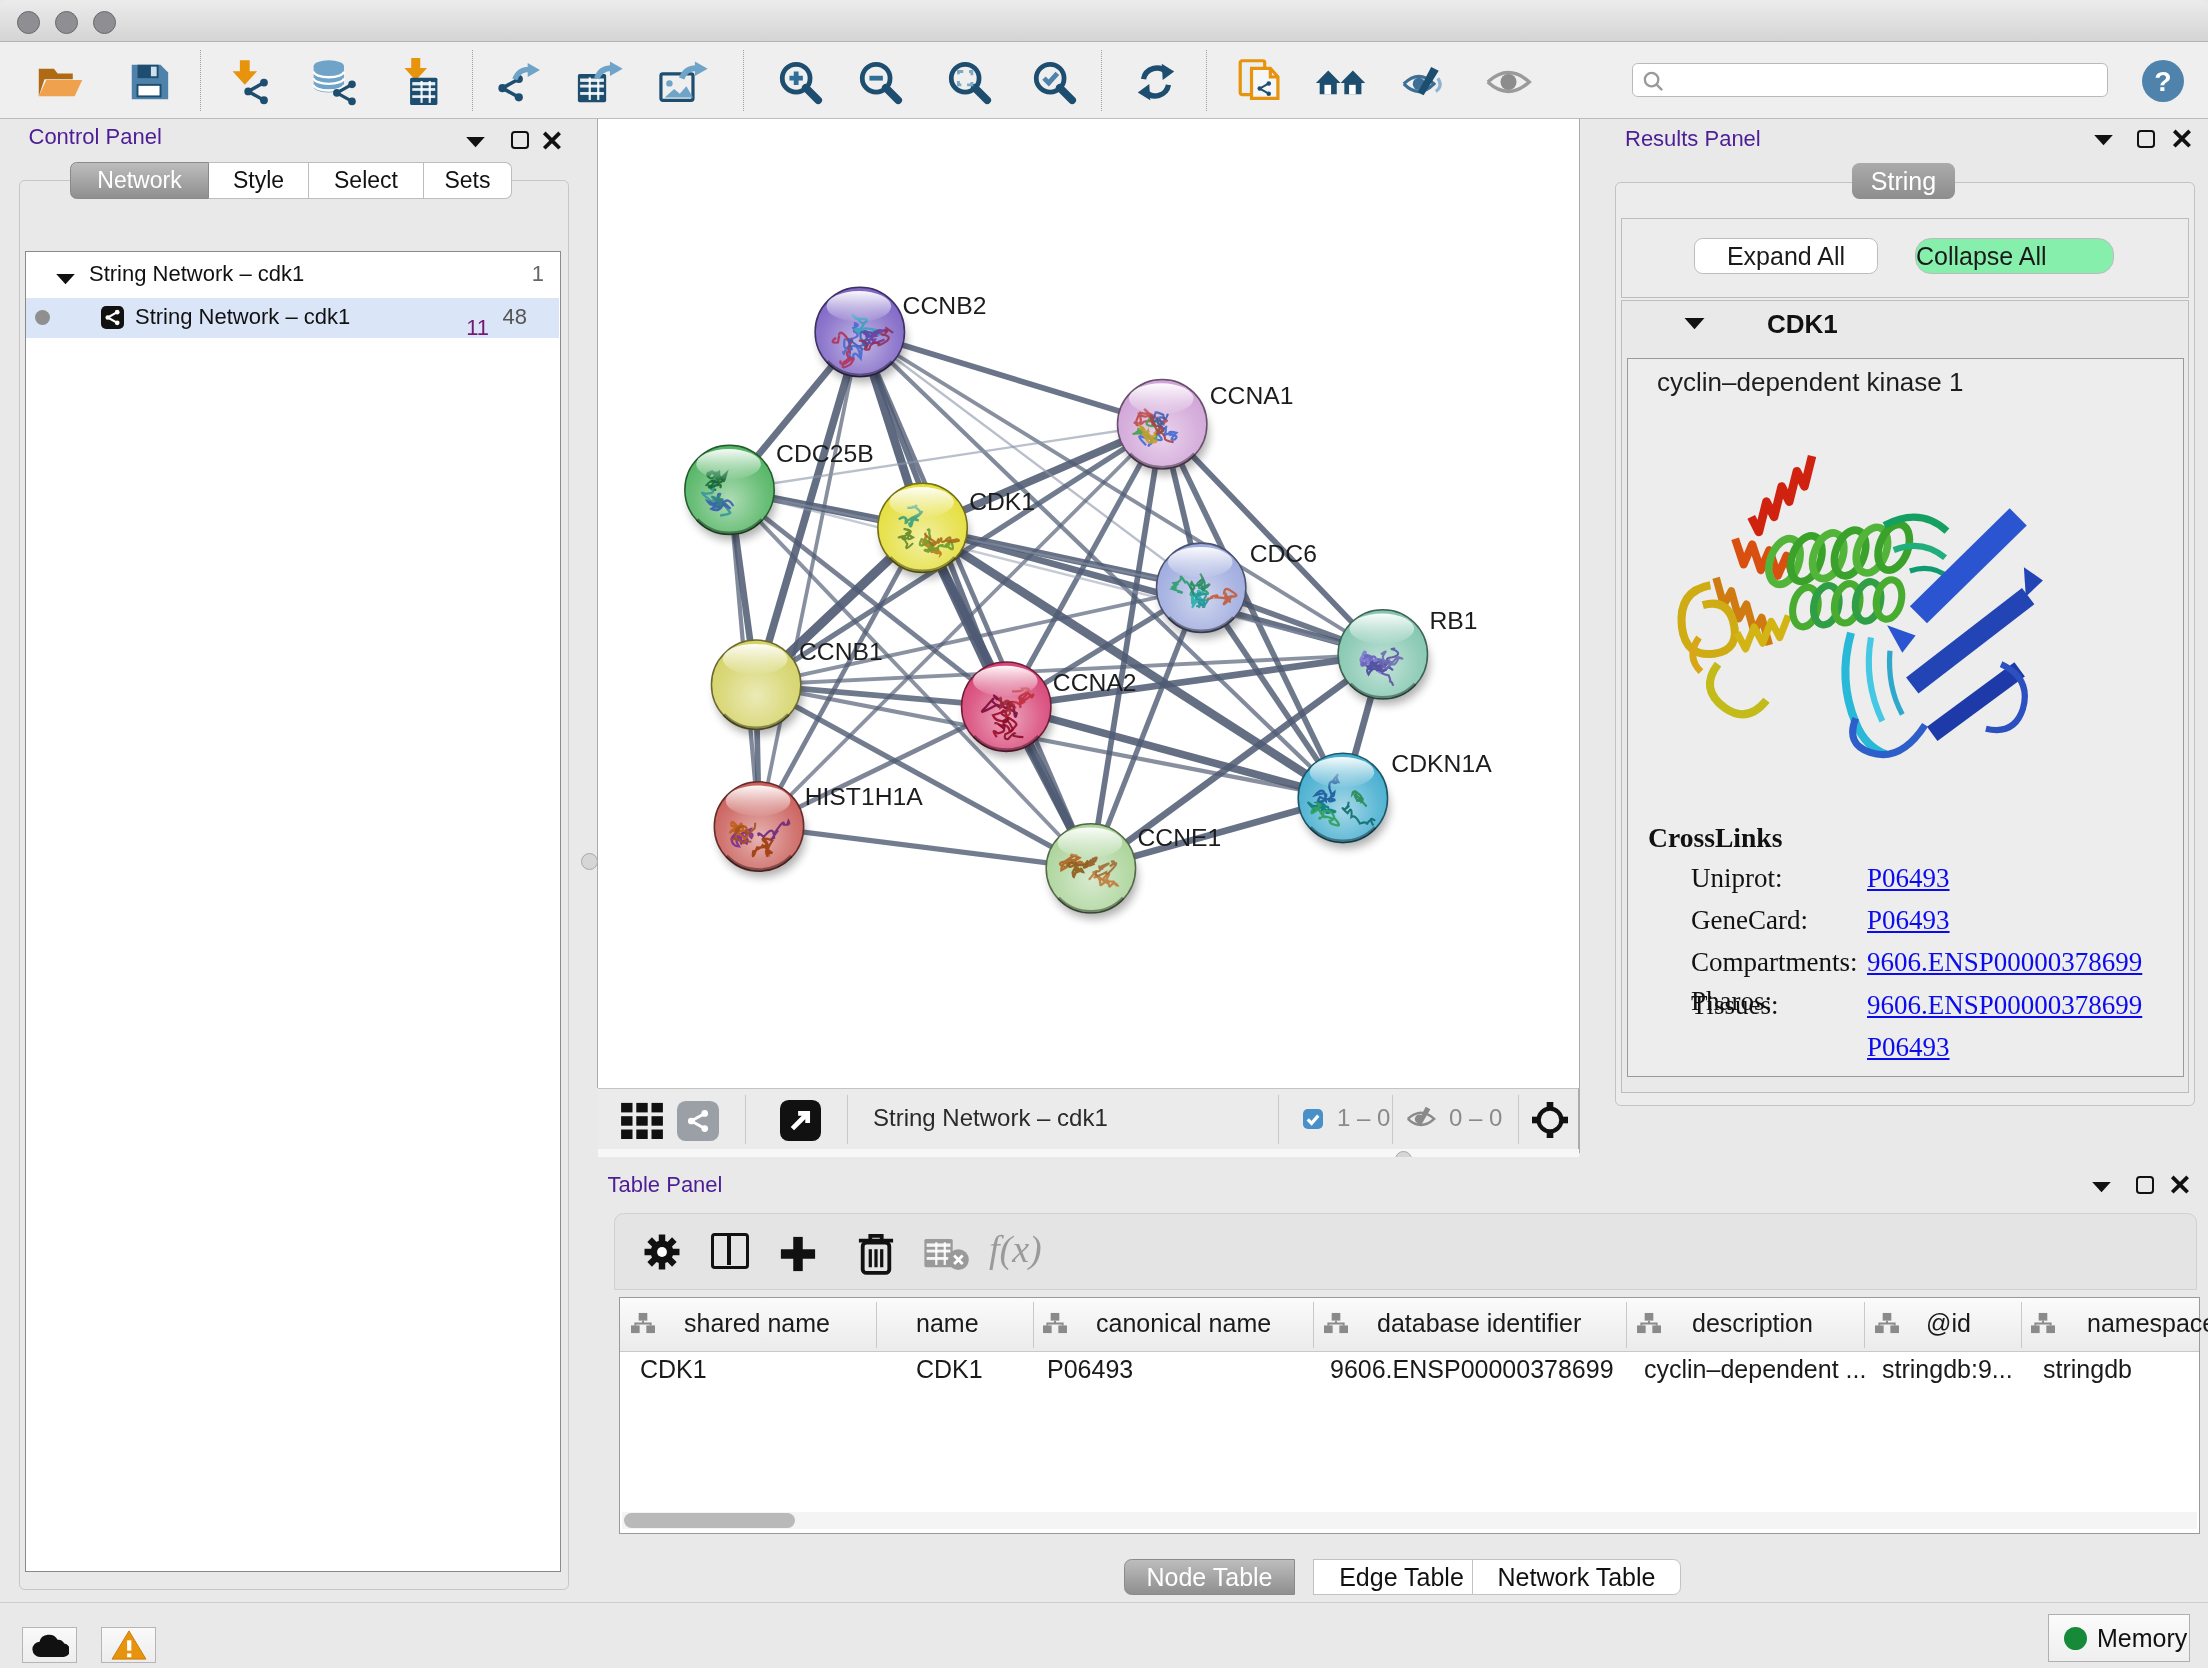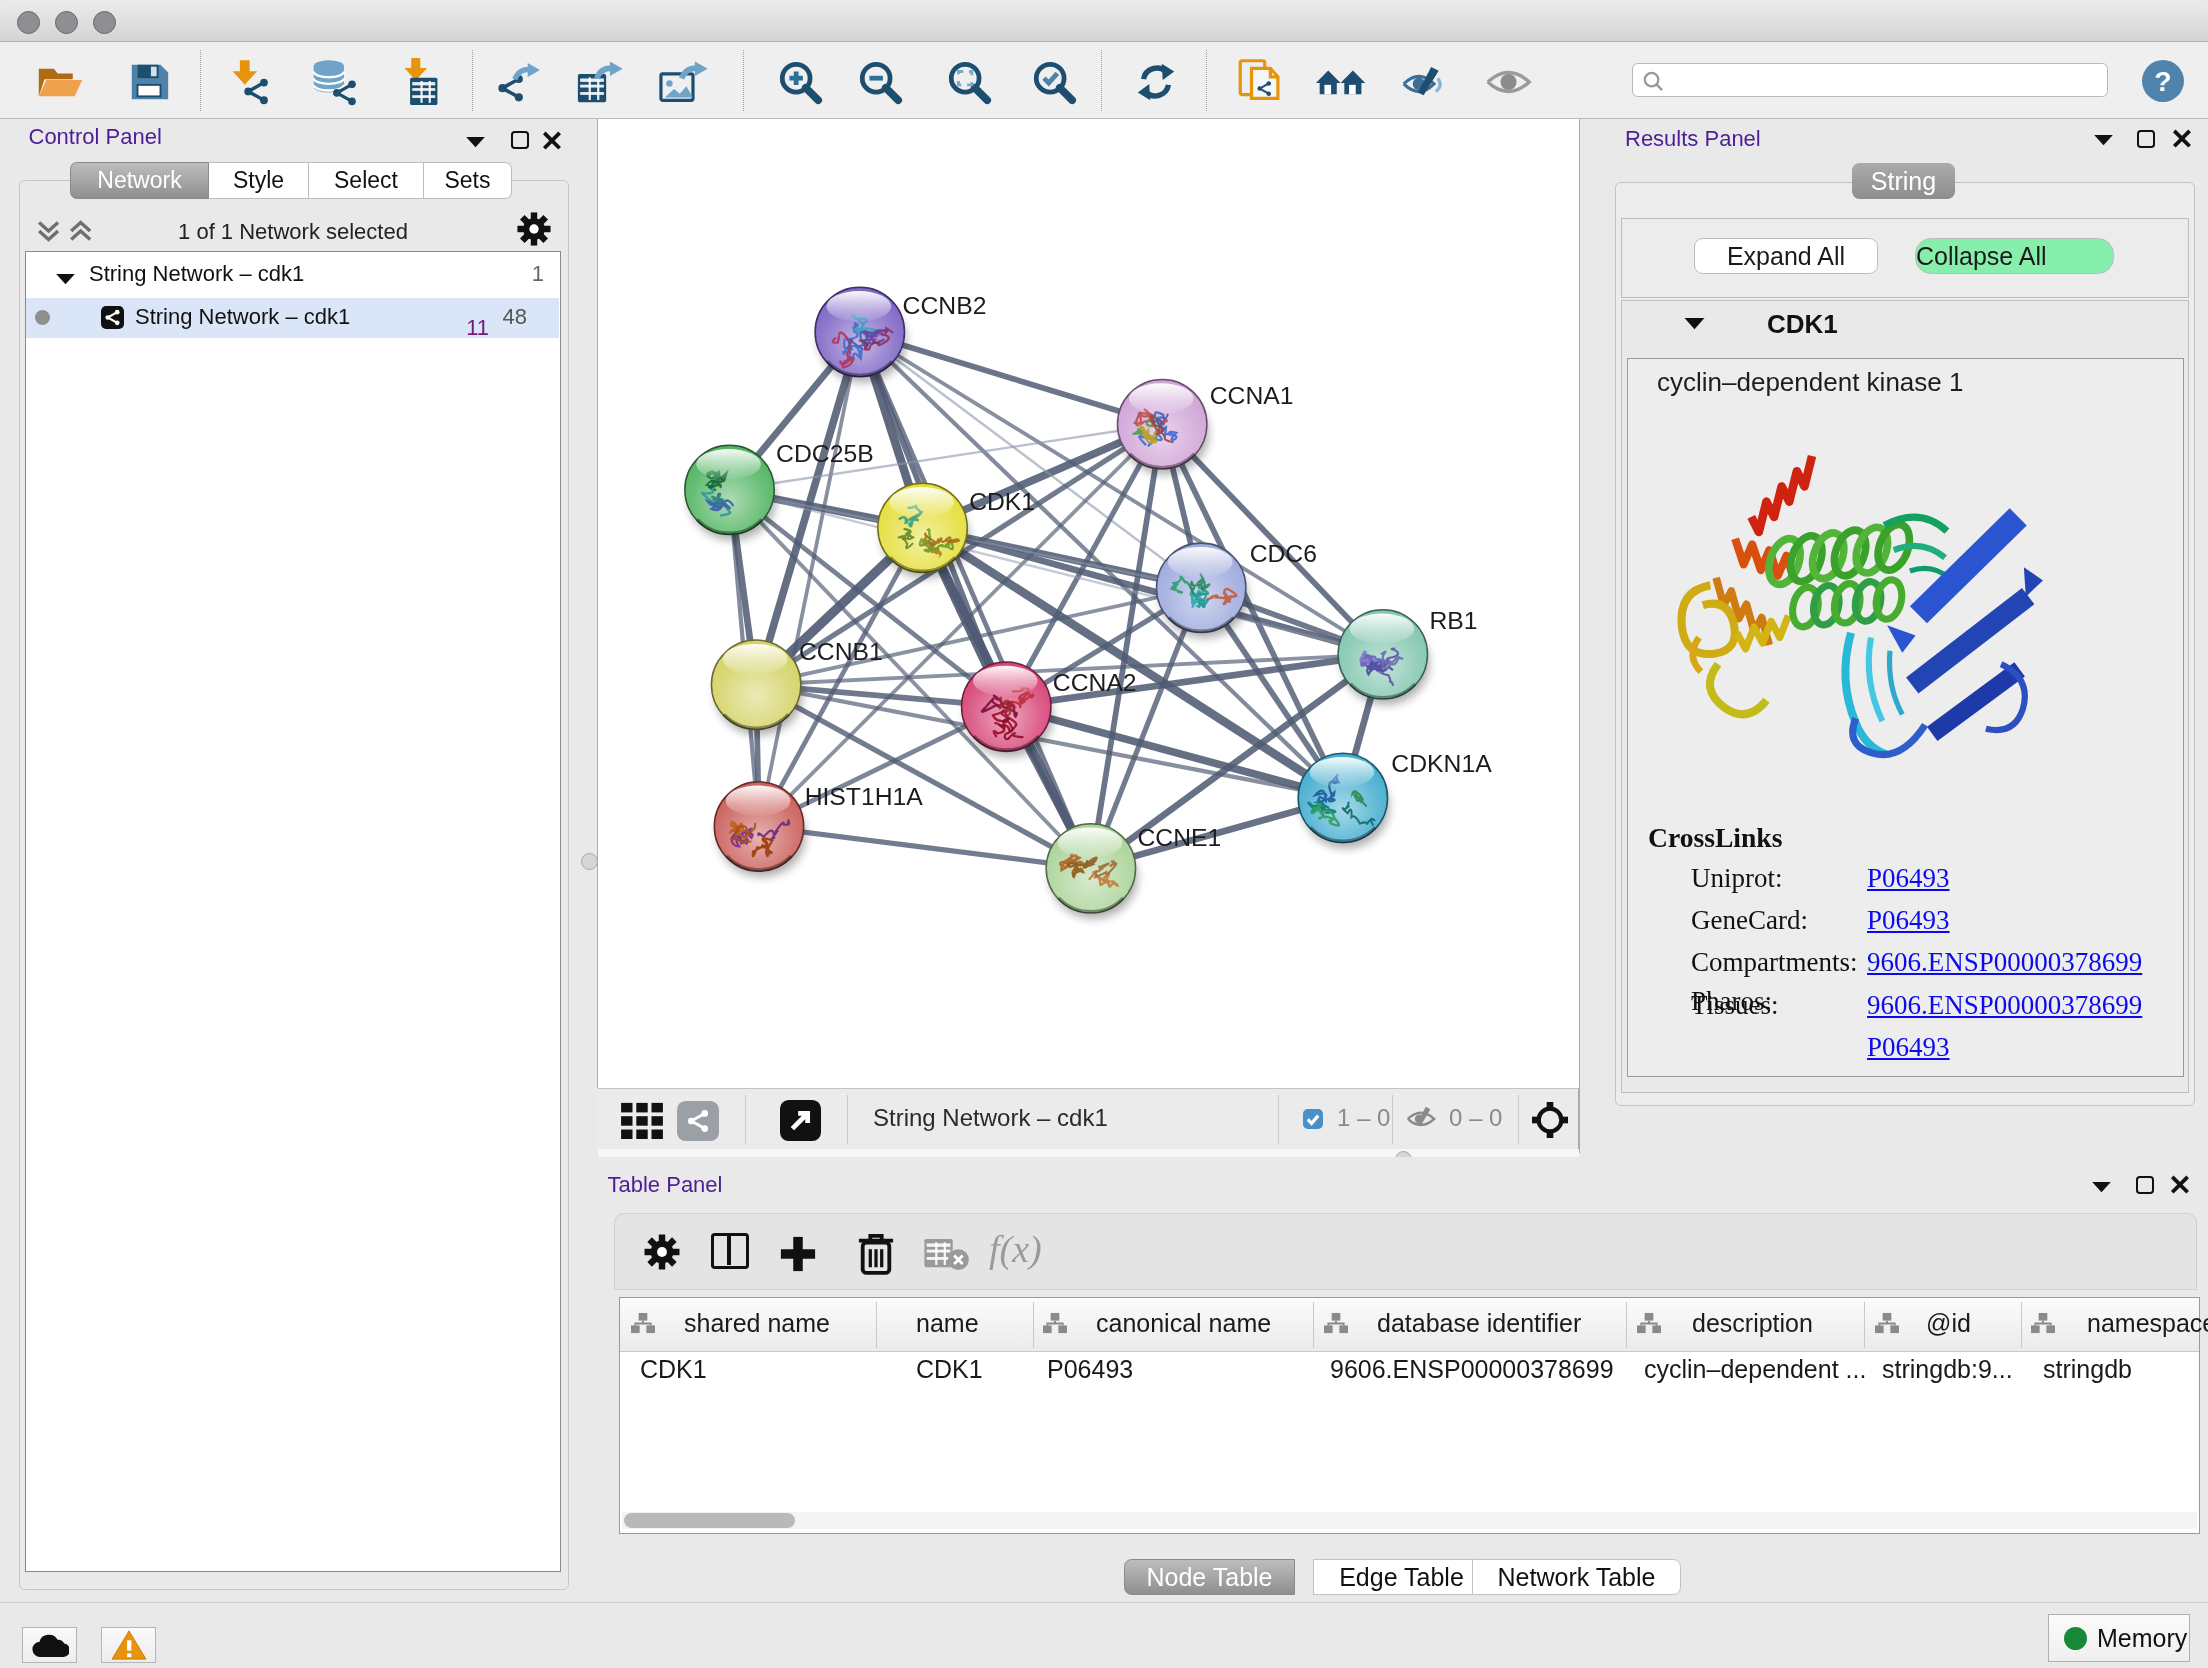--- a/index.html
+++ b/index.html
@@ -171,39 +171,20 @@
         <path d="M1 1 h18 l-9 10 z" fill="#111"></path>
       </svg></div>
     <div style="position:absolute;left:511px;top:12.4px;width:18px;height:18px;border:2.9px solid #111;border-radius:3.8px;box-sizing:border-box"></div>
     <div style="position:absolute;left:540px;top:5.7px;font-size:28.5px;font-weight:bold;color:#111">✕</div>
 <div style="position:absolute;left:19px;top:61px;width:548px;height:1408px;border:1px solid #c6c6c6;border-radius:5.7px"></div>
 <div id="cptabs">
 <div class="tab sel first" style="width:139px">Network</div>
 <div class="tab " style="width:100px">Style</div>
 <div class="tab " style="width:115px">Select</div>
 <div class="tab last" style="width:88px">Sets</div>
-</div>
-<div id="cpsub">
-<svg width="67" height="34" viewBox="0 0 70 36" style="position:absolute;left:7.6px;top:3.8px">
-        <path d="M6 8 l10 9 10 -9 M6 17 l10 9 10 -9" fill="none" stroke="#6f6f6f" stroke-width="3.6"></path>
-        <path d="M40 17 l10 -9 10 9 M40 26 l10 -9 10 9" fill="none" stroke="#6f6f6f" stroke-width="3.6"></path>
-      </svg>
-<div style="position:absolute;left:0;width:536px;text-align:center;top:7.6px;font-size:22px;color:#222">1 of 1 Network selected</div>
-<svg width="36" height="36" style="position:absolute;left:491px;top:0px" viewBox="0 0 38 38">
-        <circle cx="19.0" cy="19.0" r="11.4" fill="#111"></circle>
-        <rect x="15.6" y="1.5199999999999996" width="6.8" height="7.6000000000000005" fill="#111" transform="rotate(0 19.0 19.0)"></rect>
-        <rect x="15.6" y="1.5199999999999996" width="6.8" height="7.6000000000000005" fill="#111" transform="rotate(45 19.0 19.0)"></rect>
-        <rect x="15.6" y="1.5199999999999996" width="6.8" height="7.6000000000000005" fill="#111" transform="rotate(90 19.0 19.0)"></rect>
-        <rect x="15.6" y="1.5199999999999996" width="6.8" height="7.6000000000000005" fill="#111" transform="rotate(135 19.0 19.0)"></rect>
-        <rect x="15.6" y="1.5199999999999996" width="6.8" height="7.6000000000000005" fill="#111" transform="rotate(180 19.0 19.0)"></rect>
-        <rect x="15.6" y="1.5199999999999996" width="6.8" height="7.6000000000000005" fill="#111" transform="rotate(225 19.0 19.0)"></rect>
-        <rect x="15.6" y="1.5199999999999996" width="6.8" height="7.6000000000000005" fill="#111" transform="rotate(270 19.0 19.0)"></rect>
-        <rect x="15.6" y="1.5199999999999996" width="6.8" height="7.6000000000000005" fill="#111" transform="rotate(315 19.0 19.0)"></rect>
-        <circle cx="19.0" cy="19.0" r="4.94" fill="#fff"></circle>
-      </svg>
 </div>
 <div id="cptree">
 <div class="trow" style="top:5.7px">
         <span style="position:absolute;left:28.5px;top:7.6px"><svg width="21" height="12.4" viewBox="0 0 20 12">
             <path d="M1 1 h18 l-9 10 z" fill="#111"></path>
           </svg></span>
         <span style="position:absolute;left:63px;top:3.8px">String Network – cdk1</span>
         <span style="position:absolute;right:15px;top:3.8px;color:#666">1</span>
       </div>
 <div class="trow" style="top:46px;background:#dbe5f8;height:40px">

